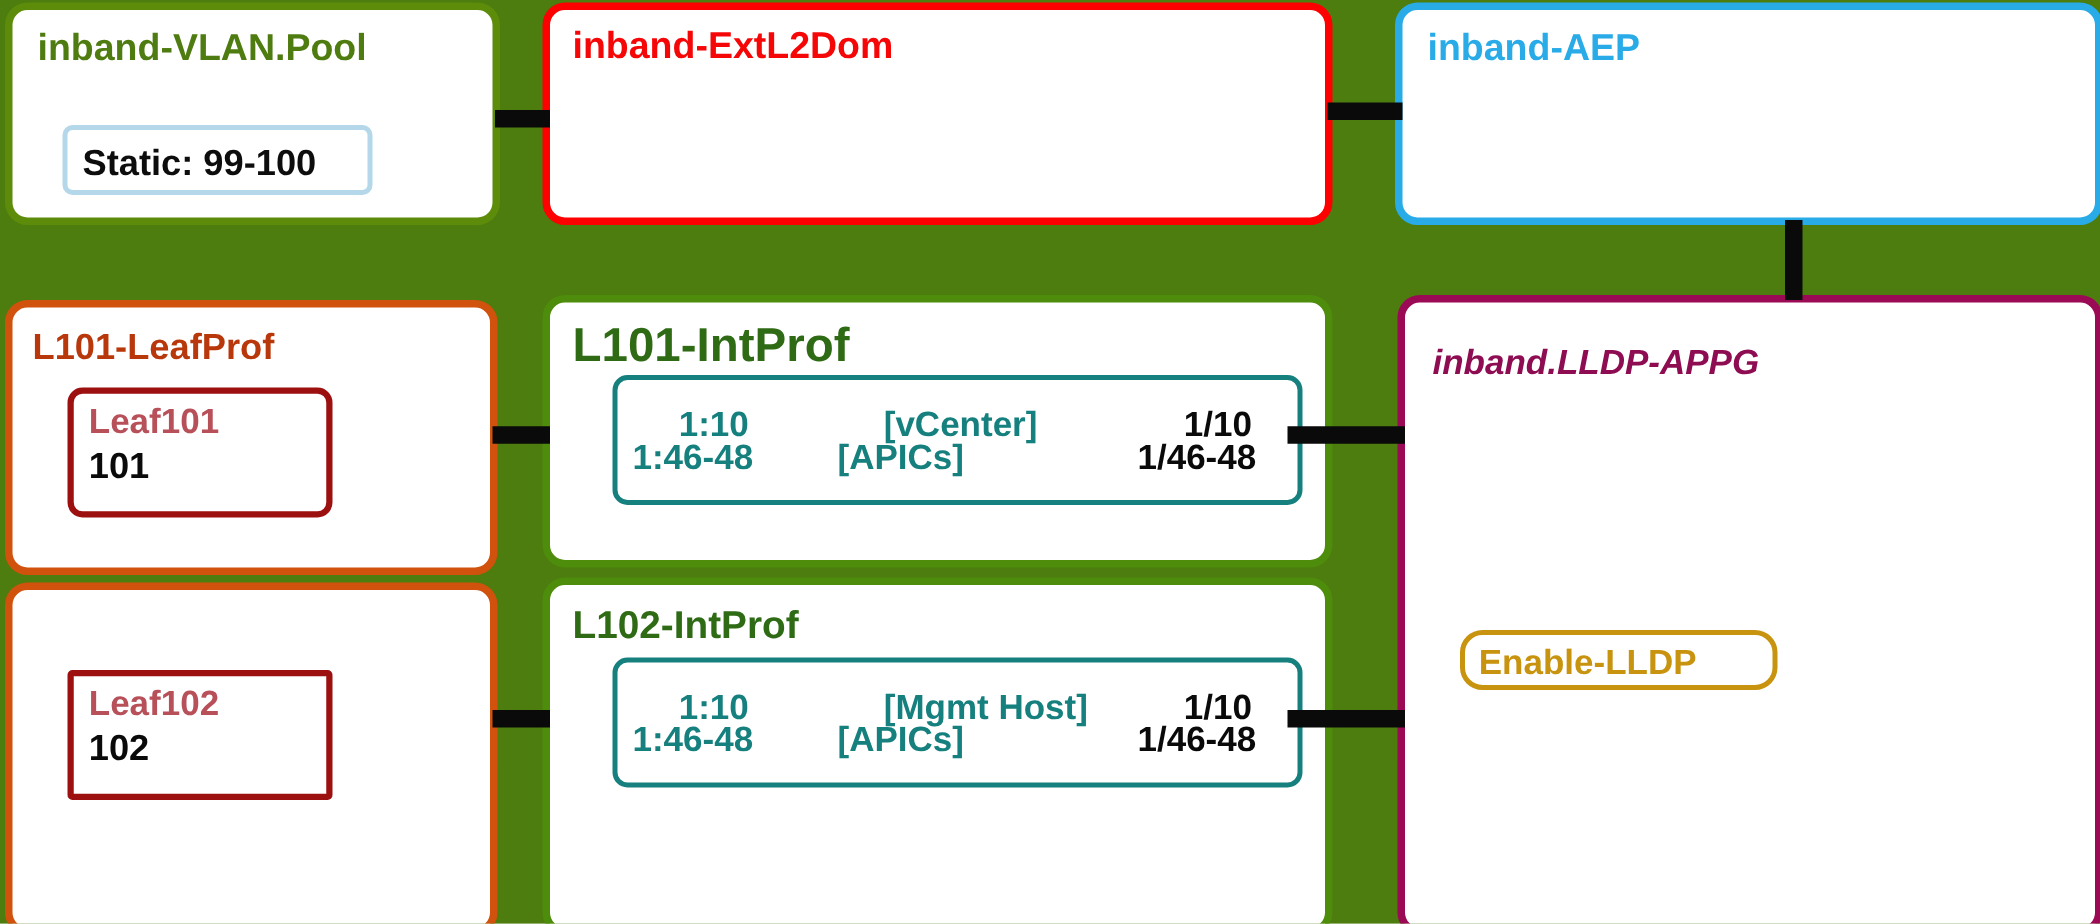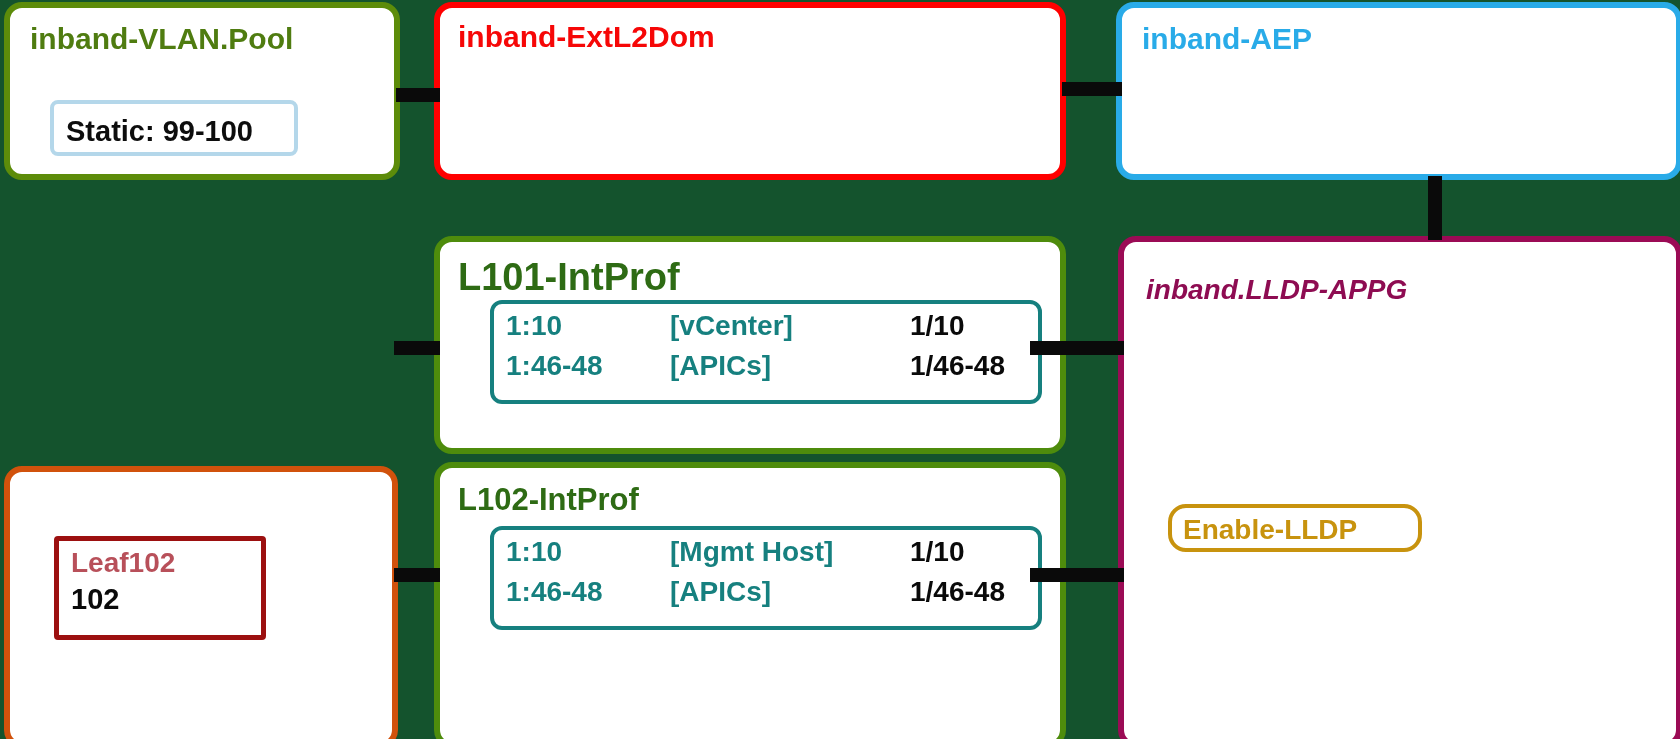--- a/index.html
+++ b/index.html
@@ -7,21 +7,21 @@
     padding: 0;
     background: #ffffff;
   }
   body {
     font-family: "Liberation Sans", sans-serif;
   }
   #canvas {
     position: relative;
     width: 1680px;
     height: 739px;
-    background: #14532d;
+    background: #4d7c0f;
     overflow: hidden;
   }
   .node {
     position: absolute;
     box-sizing: border-box;
     background: #ffffff;
     border-style: solid;
     border-radius: 18px;
   }
   .node-title {
@@ -136,21 +136,21 @@
 
   .port-table {
     position: absolute;
     left: 0; top: 0; width: 100%; height: 100%;
   }
   .port-row {
     position: absolute;
     left: 0; width: 100%; height: 46px;
     display: block;
   }
-  .port-row.r0 { top: 4px; }
+  .port-row.r0 { top: 18px; margin-left: 37px; }
   .port-row.r1 { top: 44px; }
   .port-cell {
     position: absolute;
     font-size: 28px;
     font-weight: bold;
     white-space: nowrap;
     line-height: 1;
     top: 4px;
   }
   .port-cell.c-sel  { left: 12px;  color: #16807f; }
@@ -196,20 +196,27 @@
   </div>
 
   <div class="node" id="extl2dom">
     <div class="node-title">inband-ExtL2Dom</div>
   </div>
 
   <div class="node" id="aep">
     <div class="node-title">inband-AEP</div>
   </div>
 
+  <div class="node" id="l101-leafprof">
+    <div class="node-title">L101-LeafProf</div>
+    <div class="inner-box" id="l101-leaf-inner">
+      <div class="leaf-name">Leaf101</div>
+      <div class="leaf-id">101</div>
+    </div>
+  </div>
 
   <div class="node" id="l102-leafprof">
     <div class="inner-box" id="l102-leaf-inner">
       <div class="leaf-name">Leaf102</div>
       <div class="leaf-id">102</div>
     </div>
   </div>
 
   <div class="node" id="l101-intprof">
     <div class="node-title">L101-IntProf</div>

